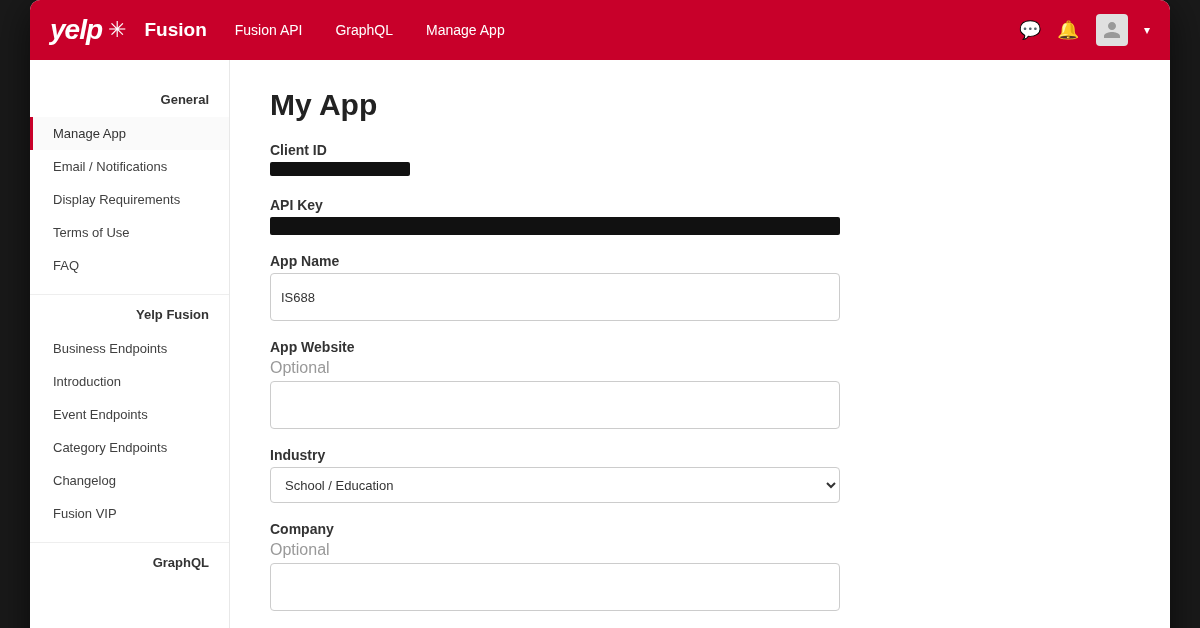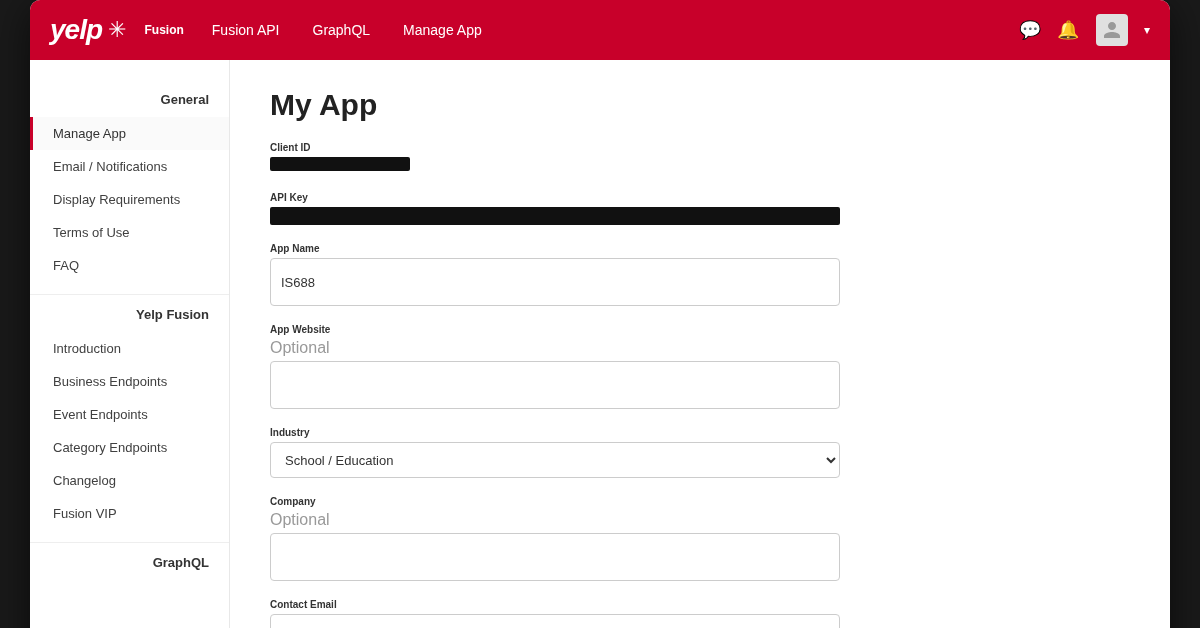--- a/index.html
+++ b/index.html
@@ -37,21 +37,21 @@
       margin-right: 6px;
       letter-spacing: -1px;
     }
     .yelp-burst {
       color: #fff;
       font-size: 22px;
       margin-right: 18px;
     }
     .nav-brand {
       color: #fff;
-      font-size: 12px;
+      font-size: 19px;
       font-weight: 600;
       margin-right: 28px;
     }
     .nav-links {
       display: flex;
       gap: 33px;
       flex: 1;
     }
     .nav-link {
       color: #fff;
@@ -143,21 +143,21 @@
       font-weight: 700;
       color: #222;
       margin-bottom: 20px;
     }
 
     .field-group {
       margin-bottom: 18px;
     }
 
     .field-label {
-      font-size: 10px;
+      font-size: 14px;
       font-weight: 600;
       color: #333;
       margin-bottom: 4px;
       display: block;
     }
 
     .field-sublabel {
       font-size: 16px;
       color: #999;
       margin-bottom: 4px;
@@ -242,22 +242,22 @@
       <div class="sidebar-section-title">General</div>
       <a class="sidebar-item active">Manage App</a>
       <a class="sidebar-item">Email / Notifications</a>
       <a class="sidebar-item">Display Requirements</a>
       <a class="sidebar-item">Terms of Use</a>
       <a class="sidebar-item">FAQ</a>
 
       <div class="sidebar-divider"></div>
 
       <div class="sidebar-section-title">Yelp Fusion</div>
+      <a class="sidebar-item">Business Endpoints</a>
       <a class="sidebar-item">Introduction</a>
-      <a class="sidebar-item">Business Endpoints</a>
       <a class="sidebar-item">Event Endpoints</a>
       <a class="sidebar-item">Category Endpoints</a>
       <a class="sidebar-item">Changelog</a>
       <a class="sidebar-item">Fusion VIP</a>
 
       <div class="sidebar-divider"></div>
 
       <div class="sidebar-section-title">GraphQL</div>
     </aside>
 

